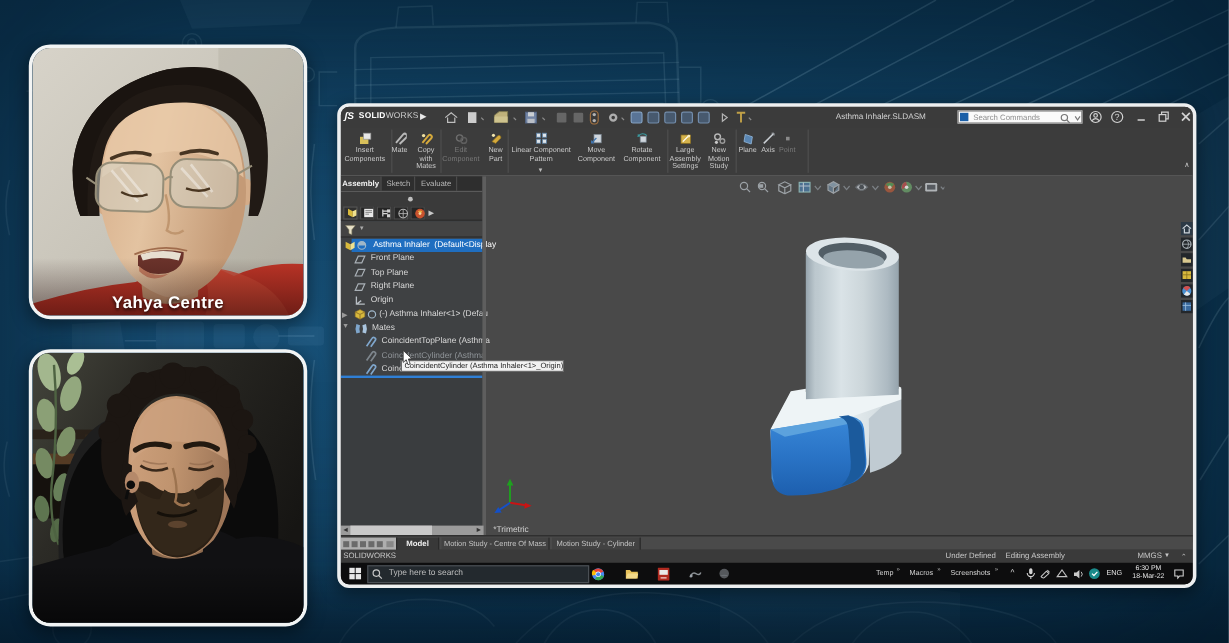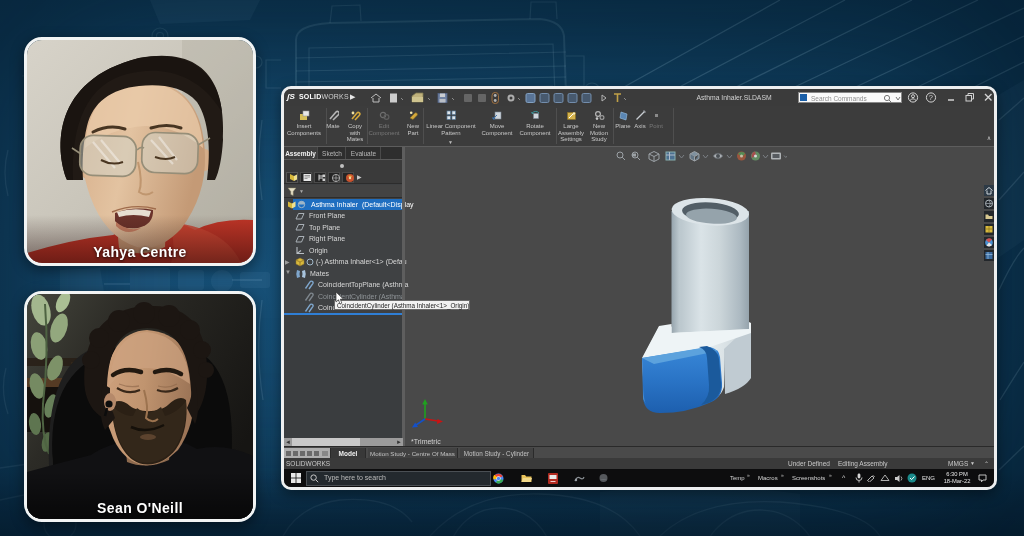--- a/index.html
+++ b/index.html
@@ -213,21 +213,20 @@
       <path d="M86,81 Q98,73 114,78" stroke="#221910" stroke-width="4.5" fill="none" stroke-linecap="round"></path>
       <path d="M128,78 Q142,73 154,80" stroke="#221910" stroke-width="4.5" fill="none" stroke-linecap="round"></path>
 
       <path d="M117,96 Q122,114 119,124 Q125,130 131,125" stroke="#9c734f" stroke-width="2" fill="none"></path>
 
       <ellipse cx="83" cy="108" rx="6" ry="9" fill="#b5896a"></ellipse>
       <circle cx="82" cy="110" r="3.6" fill="#0c0c0c"></circle>
       <path d="M80,114 L78,122" stroke="#0c0c0c" stroke-width="2.5"></path>
     </svg>
     <div class="abs" style="left:0;bottom:0;width:226px;height:48px;background:linear-gradient(to top, rgba(0,0,0,.55), rgba(0,0,0,0));"></div>
-    <div class="camname">Sean O'Neill</div>
   </div>
 
   <div id="win">
     <div id="titlebar">
       <div class="abs" style="left:3px;top:3px;font-size:8px;color:#fff;font-style:italic;font-weight:700;text-align:right;">ʃS</div>
       <div class="abs" style="left:15px;top:4px;font-size:7px;color:#fff;letter-spacing:.2px;"><b>SOLID</b><span style="color:#cfcfcf">WORKS</span></div>
       <div class="abs" style="left:66px;top:4px;font-size:7px;color:#e8e8e8;">▶</div>
       <svg class="abs" style="left:84px;top:2px;opacity:.85;" width="290" height="13" viewBox="0 0 290 13">
         <g fill="none" stroke="#d6d6d6" stroke-width="1">
           <path d="M3 7 L8 3 L13 7 M5 7 L5 11 L11 11 L11 7"></path>

